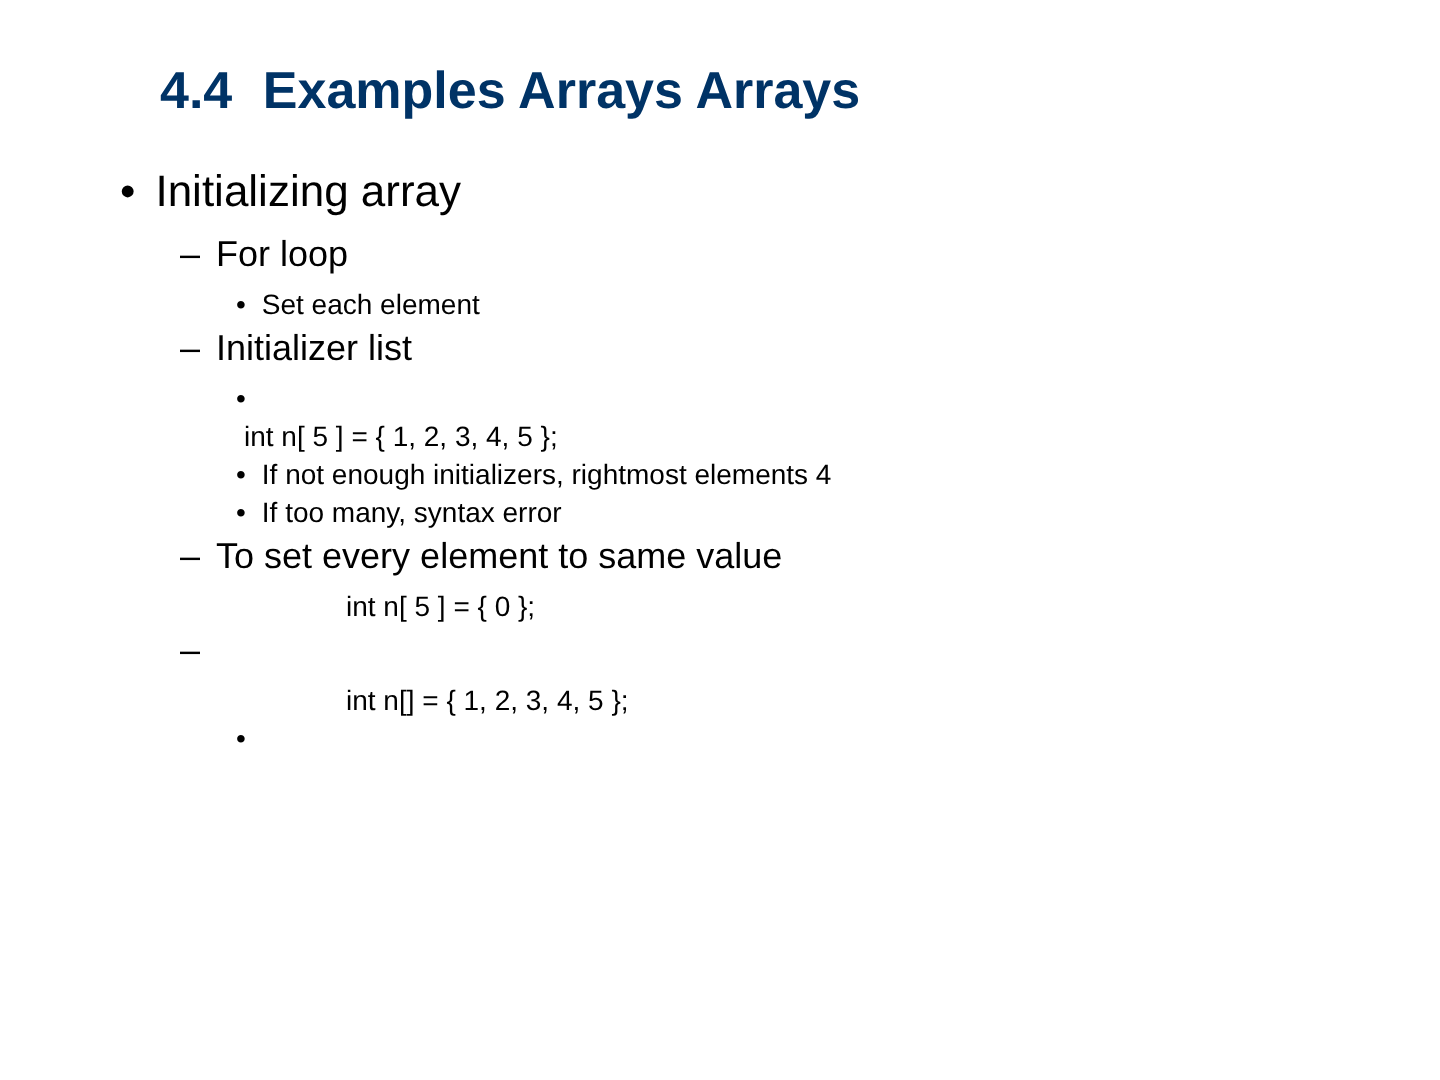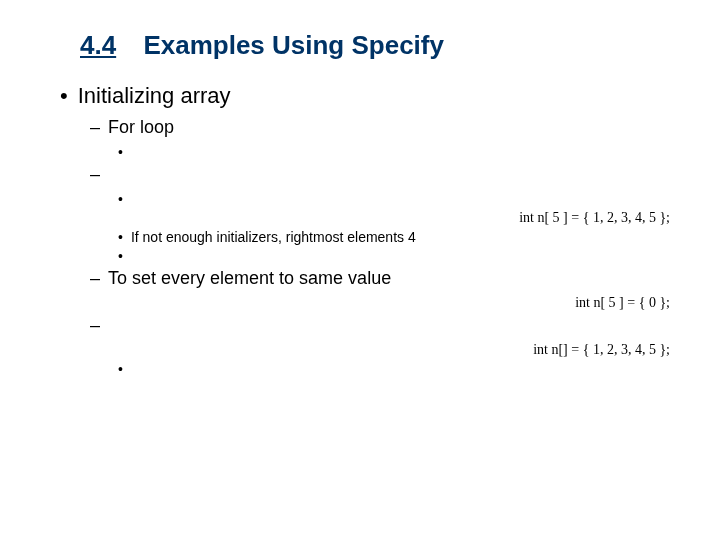--- a/index.html
+++ b/index.html
@@ -22,22 +22,21 @@
 
     .slide-title {
       font-size: 26px;
       font-weight: bold;
       color: #003366;
       margin-bottom: 22px;
       padding-left: 30px;
     }
 
     .slide-title .section-num {
-      margin-right: 20px;
-      text-decoration: underline;
+      margin-right: 8px;
     }
 
     .content {
       padding-left: 10px;
     }
 
     .bullet-l1 {
       font-size: 22px;
       color: #000;
       margin-bottom: 8px;
@@ -82,75 +81,77 @@
       display: flex;
       align-items: baseline;
     }
 
     .bullet-l3 .dot3 {
       font-size: 14px;
       margin-right: 8px;
     }
 
     .code-line {
-      font-family: Liberation Serif, serif;
+      font-family: Liberation Sans, sans-serif;
       font-size: 14px;
       color: #000;
       margin: 3px 0 3px 0;
       padding-left: 4px;
-      text-align: right;
     }
 
     .code-line.indent {
       padding-left: 55px;
     }
   </style>
 </head>
 <body>
 
 <div class="slide">
 
   <div class="slide-title">
     <span class="section-num">4.4</span>
-    <span>Examples Using Specify</span>
+    <span>Examples Arrays Arrays</span>
   </div>
 
   <div class="content">
 
     <div class="bullet-l1">
       <span class="dot">•</span>
       <span>Initializing array</span>
     </div>
 
     <div class="sub-items">
 
       <div class="dash-item">
         <span class="dash">–</span>
         <span>For loop</span>
       </div>
       <div class="sub-sub-items">
         <div class="bullet-l3">
           <span class="dot3">•</span>
+          <span>Set each element</span>
         </div>
       </div>
 
       <div class="dash-item">
         <span class="dash">–</span>
+        <span>Initializer list</span>
       </div>
       <div class="sub-sub-items">
         <div class="bullet-l3">
           <span class="dot3">•</span>
         </div>
         <div class="code-line">int n[ 5 ] = { 1, 2, 3, 4, 5 };</div>
         <div class="bullet-l3">
           <span class="dot3">•</span>
           <span>If not enough initializers, rightmost elements 4</span>
         </div>
         <div class="bullet-l3">
           <span class="dot3">•</span>
+          <span>If too many, syntax error</span>
         </div>
       </div>
 
       <div class="dash-item">
         <span class="dash">–</span>
         <span>To set every element to same value</span>
       </div>
       <div class="sub-sub-items">
         <div class="code-line indent">int n[ 5 ] = { 0 };</div>
       </div>

